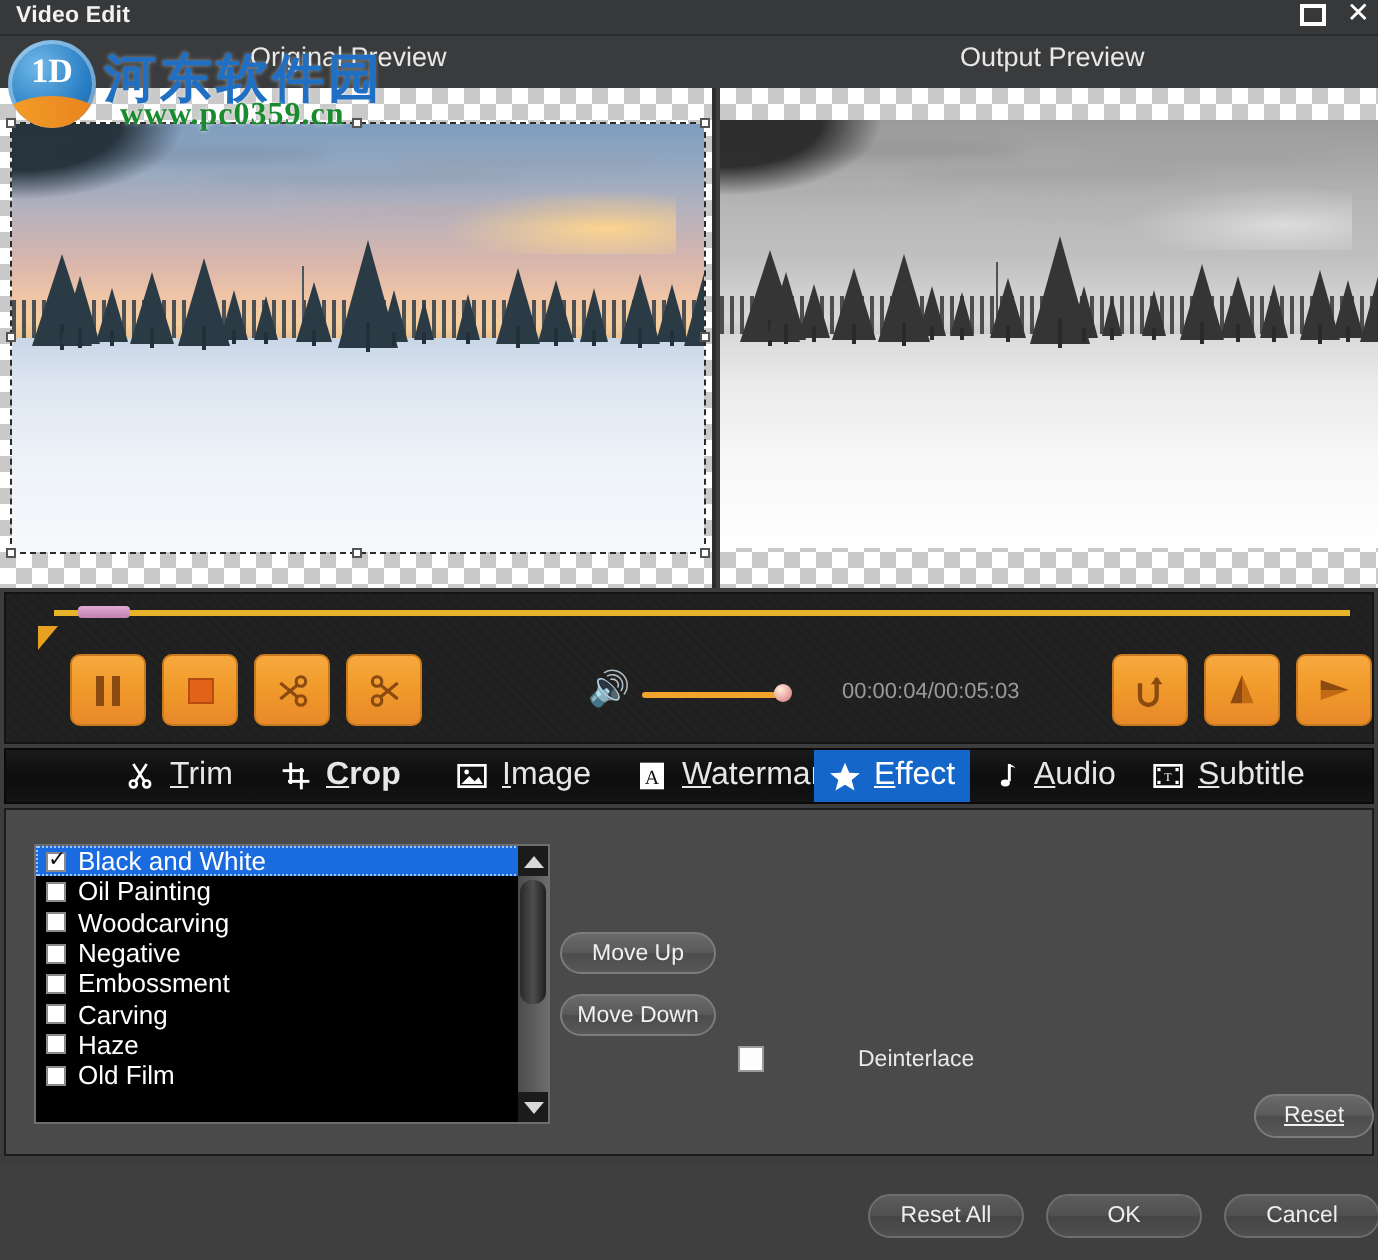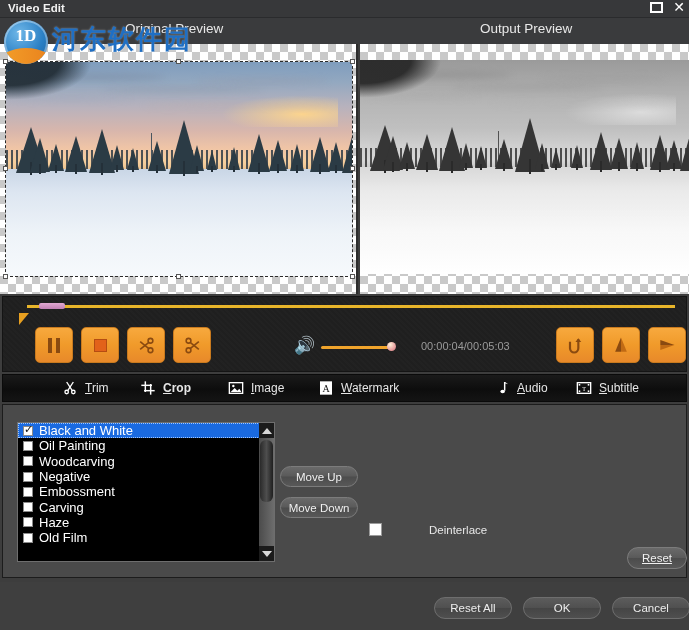--- a/index.html
+++ b/index.html
@@ -261,21 +261,21 @@
     position: absolute; left: 2px; top: 374px; width: 685px; height: 28px;
     background: linear-gradient(to bottom, #1a1a1a 0%, #0d0d0d 55%, #141414 100%);
     border: 1px solid #0a0a0a;
   }
   .tab {
     position: absolute; top: 0; height: 26px;
     display: flex; align-items: center; gap: 6px;
     padding: 0 7px; cursor: pointer;
   }
   .tab .lbl {
-    color: #e6e6e6; font-size: 12px;
+    color: #e6e6e6; font-size: 16px;
   }
   .tab .lbl u { text-decoration: underline; }
   .tab.active { background: #1466c8; }
   .tab.active .lbl { color: #ffffff; }
   .ico { width: 17px; height: 17px; display:inline-block; position: relative; }
 
   
   .effects-panel {
     position: absolute; left: 2px; top: 404px; width: 685px; height: 174px;
     background: #4a4a4a;
@@ -571,20 +571,21 @@
             <i style="border-left-width: 11.5px; border-right-width: 11.5px; border-bottom-width: 40px; bottom: 2px;"></i>
           </div>
         </div>
     </div>
   </div>
 
   <div class="wm-logo">
     <span>1D</span>
   </div>
   <div class="wm-cn">河东软件园</div>
+  <div class="wm-url">www.pc0359.cn</div>
 
   <div class="transport">
     <div class="timeline">
       <div class="timeline-head"></div>
     </div>
     <div class="playhead"></div>
 
     <div class="tbtn" id="btn-pause">
       <span class="pause-ico"></span>
     </div>
@@ -668,20 +669,26 @@
           </svg></span>
         <span class="lbl"><u>I</u>mage</span>
       </div>
       <div class="tab" style="left: 308px;">
         <span class="ico"><svg width="16" height="16" viewBox="0 0 24 24">
             <rect x="3" y="2" width="18" height="20" fill="#fff"></rect>
             <text x="12" y="18" font-size="15" font-family="Liberation Serif, serif" text-anchor="middle" fill="#111">A</text>
           </svg></span>
         <span class="lbl"><u>W</u>atermark</span>
       </div>
+      <div class="tab active" style="left: 404px;">
+        <span class="ico"><svg width="17" height="17" viewBox="0 0 24 24">
+            <path d="M12 2 L15 9 L22.5 9.4 L16.7 14.2 L18.7 21.6 L12 17.4 L5.3 21.6 L7.3 14.2 L1.5 9.4 L9 9 Z" fill="#fff"></path>
+          </svg></span>
+        <span class="lbl"><u>E</u>ffect</span>
+      </div>
       <div class="tab" style="left: 566px;">
         <span class="ico"><svg width="16" height="16" viewBox="0 0 24 24">
             <rect x="2" y="4" width="20" height="16" fill="none" stroke="#fff" stroke-width="2"></rect>
             <rect x="4" y="6" width="2.4" height="2.4" fill="#fff"></rect>
             <rect x="4" y="15.6" width="2.4" height="2.4" fill="#fff"></rect>
             <rect x="17.6" y="6" width="2.4" height="2.4" fill="#fff"></rect>
             <rect x="17.6" y="15.6" width="2.4" height="2.4" fill="#fff"></rect>
             <text x="12" y="16" font-size="9" text-anchor="middle" fill="#fff" font-family="Liberation Serif, serif">T</text>
           </svg></span>
         <span class="lbl"><u>S</u>ubtitle</span>

